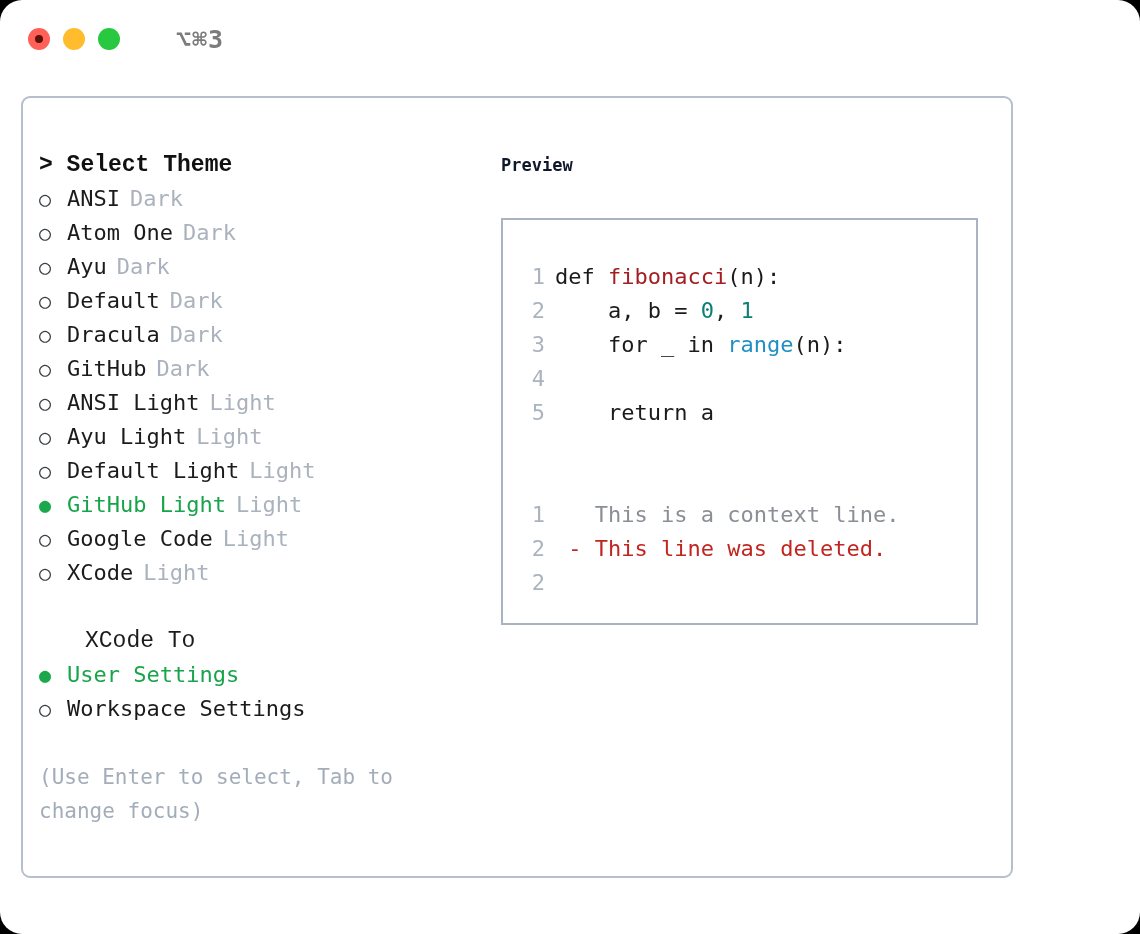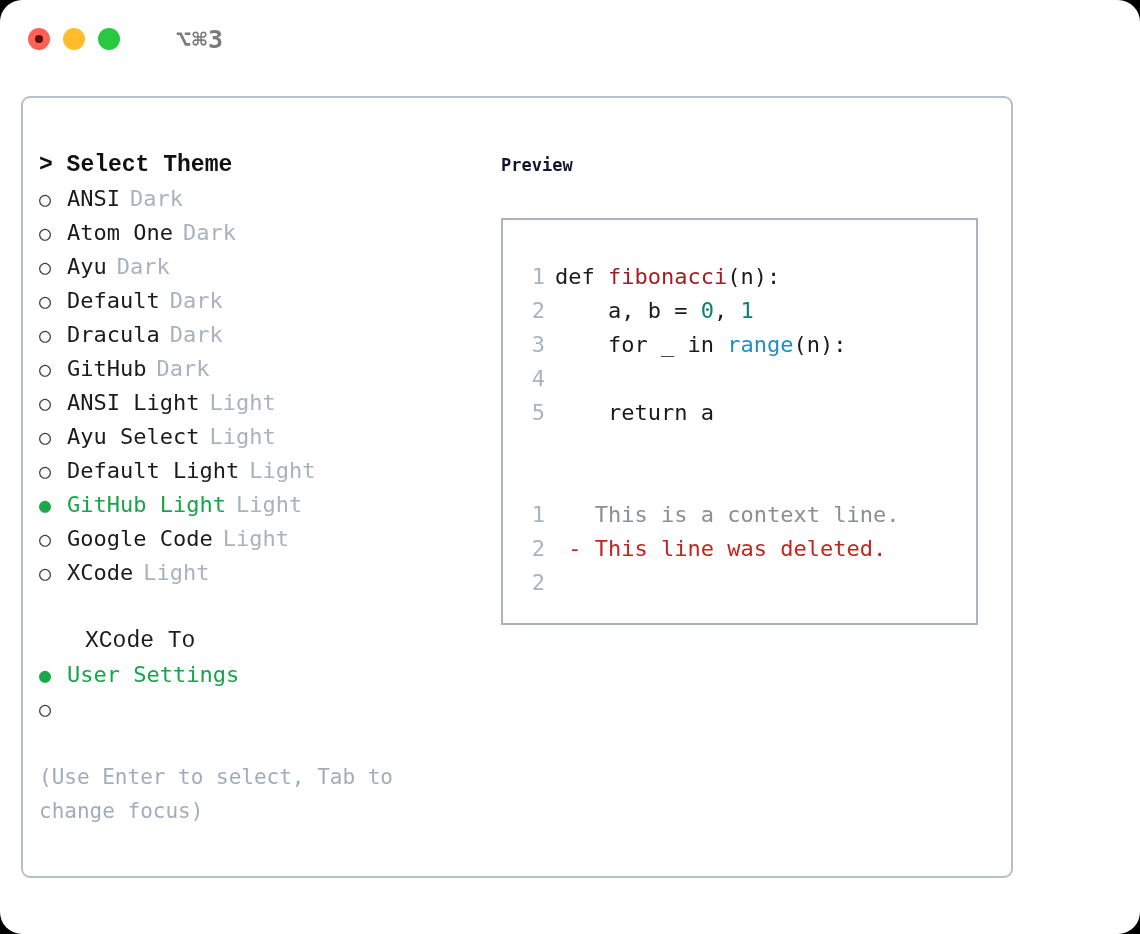--- a/index.html
+++ b/index.html
@@ -212,34 +212,34 @@
       <div class="section-title">&gt; Select Theme</div>
 
       <div id="theme-list">
           <div class="opt-row"><span class="bullet">○</span><span class="opt-label">ANSI</span><span class="opt-tag">Dark</span></div>
           <div class="opt-row"><span class="bullet">○</span><span class="opt-label">Atom One</span><span class="opt-tag">Dark</span></div>
           <div class="opt-row"><span class="bullet">○</span><span class="opt-label">Ayu</span><span class="opt-tag">Dark</span></div>
           <div class="opt-row"><span class="bullet">○</span><span class="opt-label">Default</span><span class="opt-tag">Dark</span></div>
           <div class="opt-row"><span class="bullet">○</span><span class="opt-label">Dracula</span><span class="opt-tag">Dark</span></div>
           <div class="opt-row"><span class="bullet">○</span><span class="opt-label">GitHub</span><span class="opt-tag">Dark</span></div>
           <div class="opt-row"><span class="bullet">○</span><span class="opt-label">ANSI Light</span><span class="opt-tag">Light</span></div>
-          <div class="opt-row"><span class="bullet">○</span><span class="opt-label">Ayu Select</span><span class="opt-tag">Light</span></div>
+          <div class="opt-row"><span class="bullet">○</span><span class="opt-label">Ayu Light</span><span class="opt-tag">Light</span></div>
           <div class="opt-row"><span class="bullet">○</span><span class="opt-label">Default Light</span><span class="opt-tag">Light</span></div>
           <div class="opt-row"><span class="bullet sel">●</span><span class="opt-label sel">GitHub Light</span><span class="opt-tag">Light</span></div>
           <div class="opt-row"><span class="bullet">○</span><span class="opt-label">Google Code</span><span class="opt-tag">Light</span></div>
           <div class="opt-row"><span class="bullet">○</span><span class="opt-label">XCode</span><span class="opt-tag">Light</span></div>
         </div>
 
       <div class="spacer-line"></div>
 
       <div class="section-title indent">XCode To</div>
 
       <div id="apply-list">
           <div class="opt-row"><span class="bullet sel">●</span><span class="opt-label sel">User Settings</span></div>
-          <div class="opt-row"><span class="bullet">○</span></div>
+          <div class="opt-row"><span class="bullet">○</span><span class="opt-label">Workspace Settings</span></div>
         </div>
 
       <div class="spacer-line"></div>
 
       <div class="help">(Use Enter to select, Tab to</div>
       <div class="help">change focus)</div>
     </div>
 
     <div class="right-col">
       <div class="preview-title">Preview</div>

